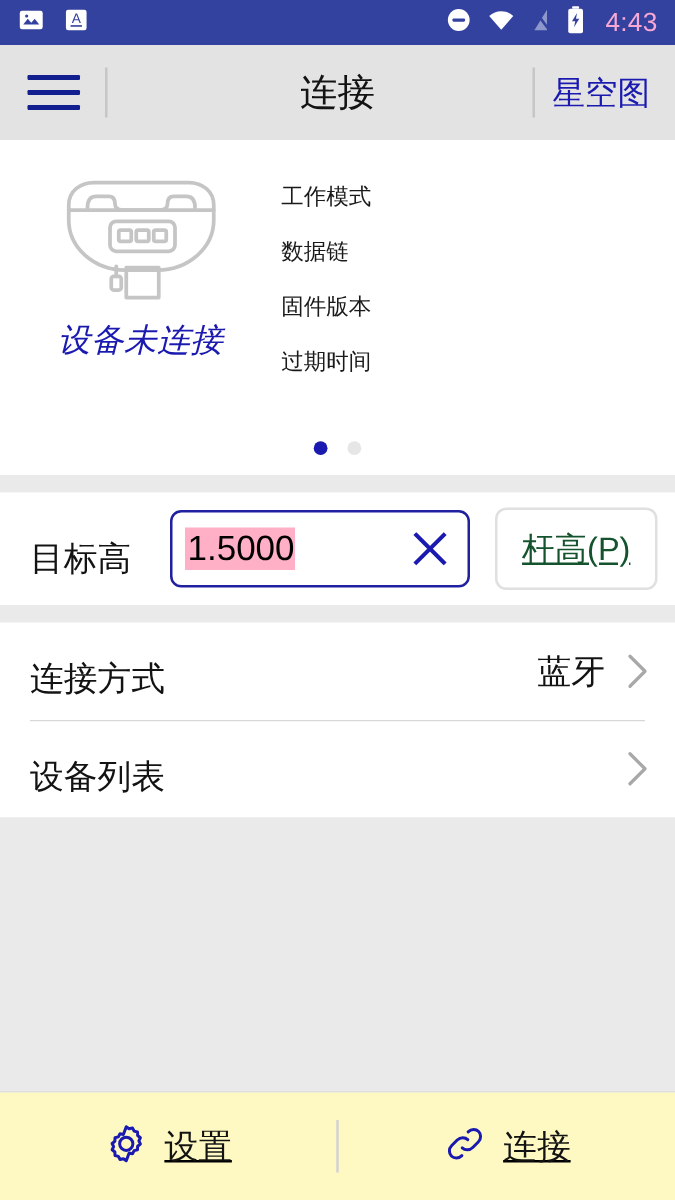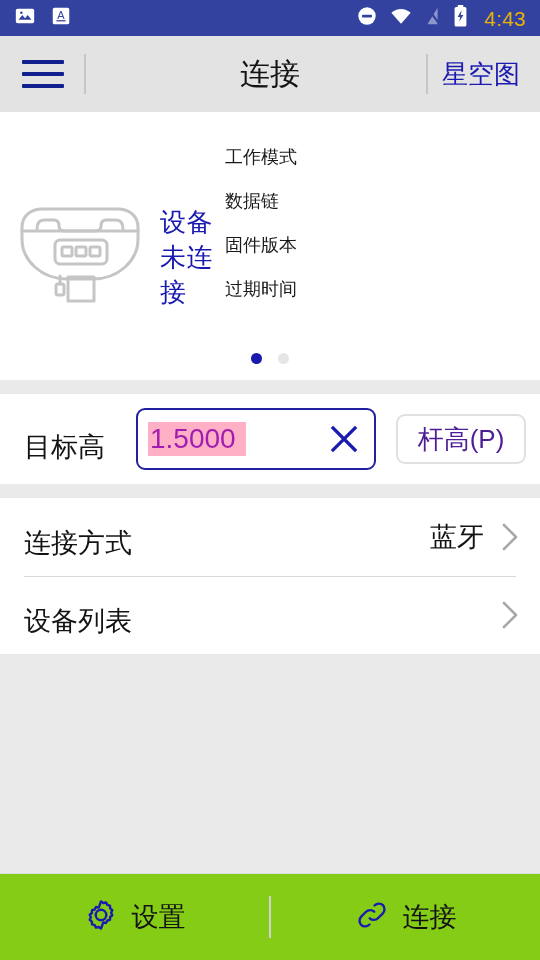--- a/index.html
+++ b/index.html
@@ -30,21 +30,21 @@
     display: flex;
     align-items: center;
     padding: 0 14px;
     flex: 0 0 auto;
     box-sizing: border-box;
   }
   .sb-left { display: flex; align-items: center; gap: 14px; }
   .sb-right { margin-left: auto; display: flex; align-items: center; gap: 11px; }
   .sb-icon { display: block; }
   .sb-time {
-    color: #eab308;
+    color: #f9a8d4;
     font-size: 21px;
     letter-spacing: 0.2px;
     margin-left: 5px;
     line-height: 1;
   }
 
   
   .appbar {
     height: 76px;
     background: #e3e3e3;
@@ -107,24 +107,25 @@
     background: #ffffff;
     flex: 0 0 auto;
     height: 268px;
     display: flex;
     position: relative;
     box-sizing: border-box;
   }
   .device-left {
     width: 225px;
     display: flex;
-    flex-direction: row;
+    flex-direction: column;
     align-items: center;
     padding-top: 22px;
     box-sizing: border-box;
+    font-style: italic;
   }
   .device-img { margin-bottom: 4px; }
   .device-status {
     font-size: 26px;
     color: #1a1ab0;
     letter-spacing: 0.5px;
   }
   .device-info {
     flex: 1;
     padding-top: 28px;
@@ -179,48 +180,49 @@
     border: 2px solid #2020a0;
     border-radius: 9px;
     background: #ffffff;
     display: flex;
     align-items: center;
     position: relative;
     box-sizing: border-box;
   }
   .target-value {
     font-size: 28px;
-    color: #a21caf;
+    color: #000000;
     background: #ffb0c6;
     margin-left: 10px;
-    padding: 2px 10px 3px 2px;
+    padding: 2px 0 3px 2px;
     line-height: 1.05;
   }
   .clear-btn {
     position: absolute;
     right: 12px;
     top: 50%;
     transform: translateY(-50%);
     cursor: pointer;
     display: flex;
   }
   .pole-btn {
     width: 130px;
-    height: 50px;
+    height: 66px;
     margin-left: 20px;
     border: 2px solid #e0e0e0;
     border-radius: 9px;
     background: #ffffff;
     display: flex;
     align-items: center;
     justify-content: center;
     font-size: 26px;
-    color: #4c1d95;
-    cursor: pointer;
-    box-sizing: border-box;
+    color: #14532d;
+    cursor: pointer;
+    box-sizing: border-box;
+    text-decoration: underline;
   }
 
   
   .list {
     background: #ffffff;
     flex: 0 0 auto;
     box-sizing: border-box;
   }
   .list-item {
     height: 78px;
@@ -247,25 +249,26 @@
   }
   .li-value.empty { margin-right: 0; }
   .chev { display: flex; align-items: center; }
 
   
   .filler { flex: 1; background: #eaeaea; border-bottom: 1px solid #dcdcdc; }
 
   
   .bottombar {
     height: 86px;
-    background: #84cc16;
-    display: flex;
-    align-items: center;
-    flex: 0 0 auto;
-    box-sizing: border-box;
+    background: #fef9c3;
+    display: flex;
+    align-items: center;
+    flex: 0 0 auto;
+    box-sizing: border-box;
+    text-decoration: underline;
   }
   .bb-item {
     flex: 1;
     display: flex;
     align-items: center;
     justify-content: center;
     gap: 14px;
     cursor: pointer;
     height: 100%;
   }

